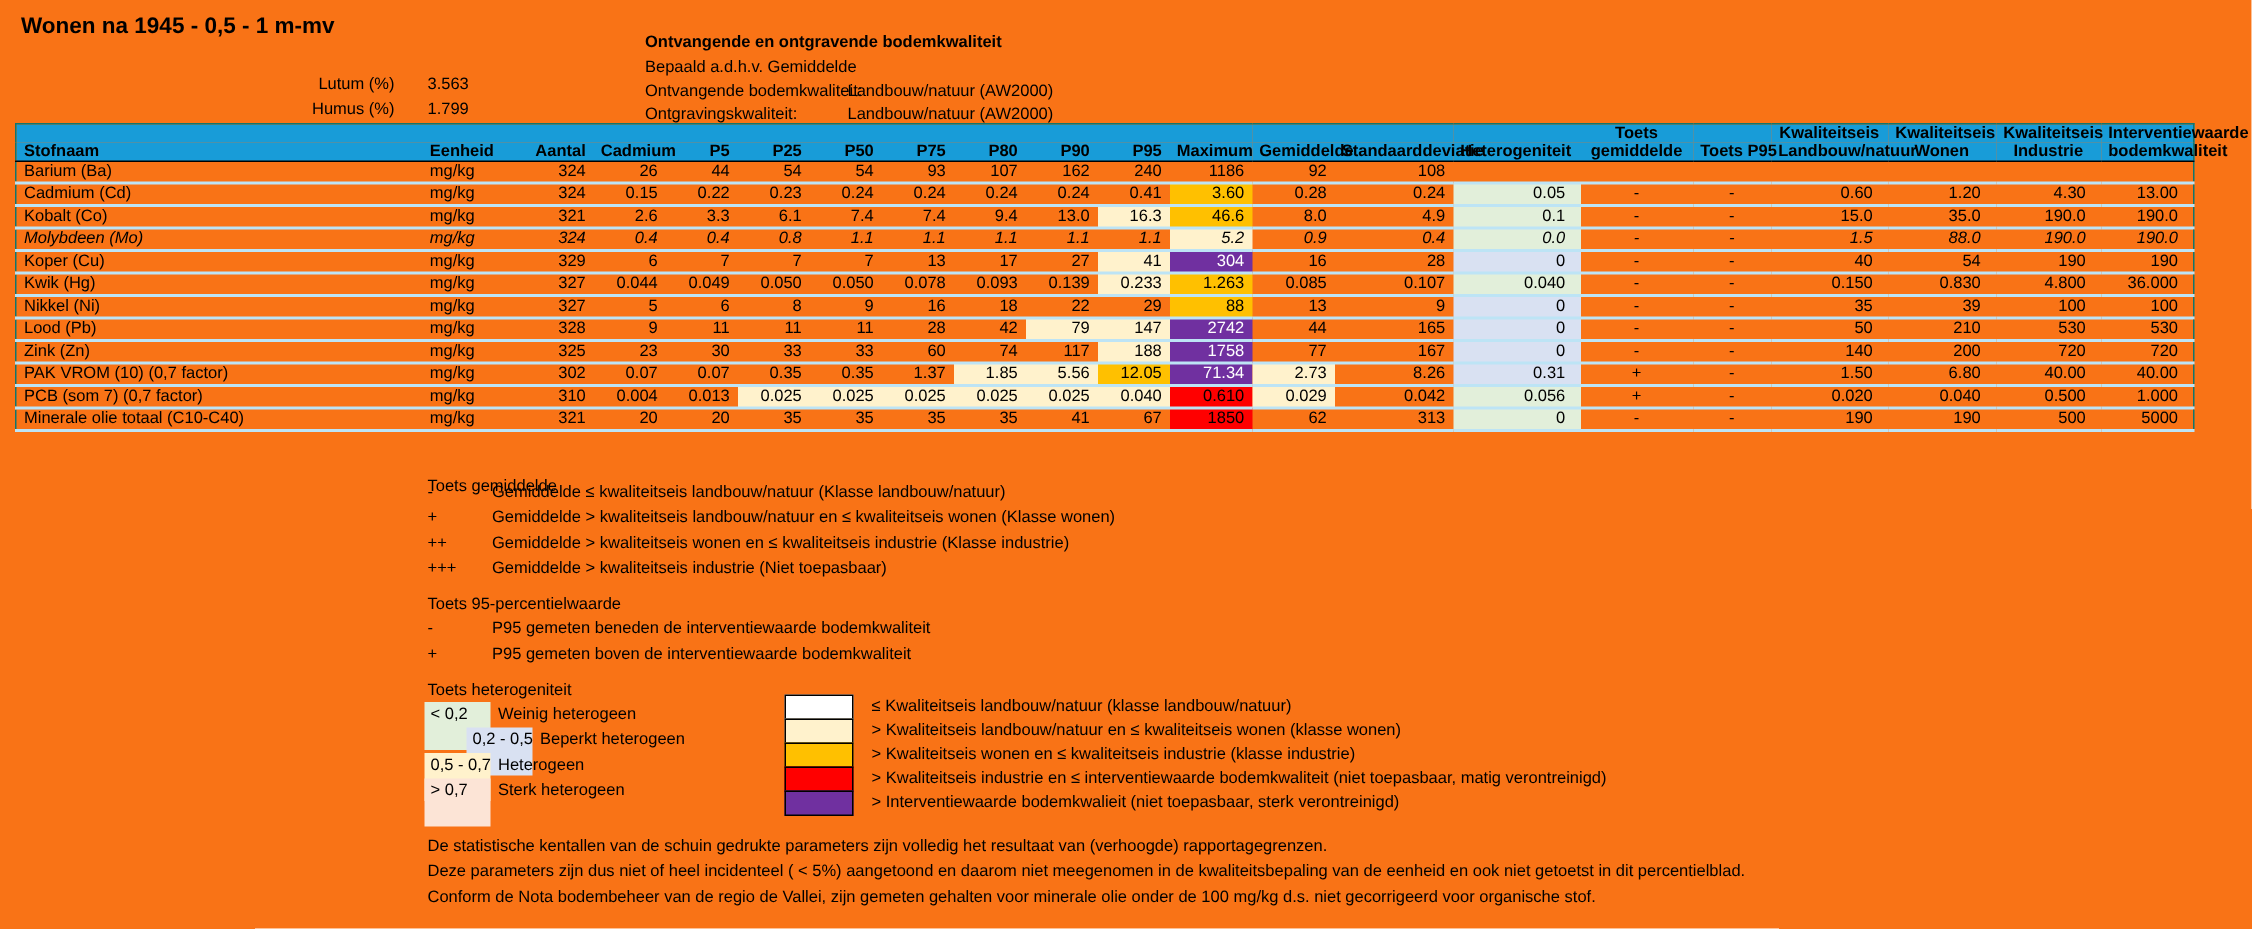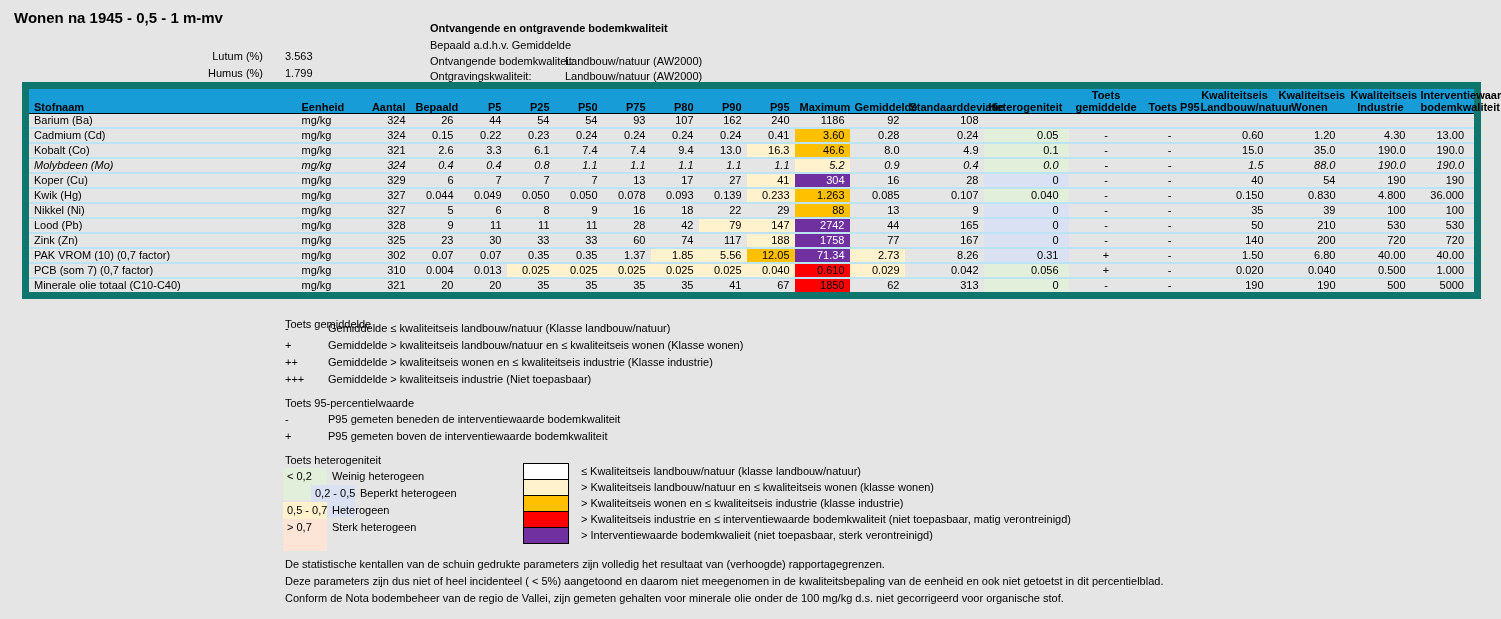--- a/index.html
+++ b/index.html
@@ -1,24 +1,24 @@
 <!DOCTYPE html>
 <html><head>
 <meta charset="utf-8">
 <style>
   html,body{margin:0;padding:0;background:#fff;}
-  .sheet{position:relative;width:1501px;height:619px;background:#e5e5e5;
+  .sheet{position:relative;width:1501px;height:619px;background:#f97316;
          font-family:"Liberation Sans",sans-serif;color:#000;font-size:11px;}
   .abs{position:absolute;white-space:nowrap;}
   .b{font-weight:bold;}
   .title{font-size:15px;font-weight:bold;}
   .ral{text-align:right;}
 
   table.stats{position:absolute;left:10px;top:82px;width:1452px;border-collapse:collapse;
-              table-layout:fixed;border:7px solid #0f766e;margin-left:12px;}
+              table-layout:fixed;border:1px solid #0f766e;}
   table.stats th, table.stats td{padding:0 5px;font-size:11px;white-space:nowrap;overflow:visible;
               font-weight:normal;height:13px;line-height:13px;}
   table.stats thead th{background:#189CD8;font-weight:bold;height:12px;line-height:12px;}
   table.stats thead tr.hr2 th{border-bottom:1px solid #000;}
   table.stats tbody td{border-bottom:2px solid #BDE4F5;}
   .al{text-align:left;} .ar{text-align:right;} .ac{text-align:center;}
   .arw{text-align:right;padding-right:10px !important;}
   .c-cream{background:#FFF2CC;} .c-orange{background:#FFC000;} .c-red{background:#FF0000;}
   .c-purple{background:#7030A0;color:#fff;} .c-green{background:#E2EFDA;}
   .c-lav{background:#D9E1F2;} .c-pink{background:#FCE4D6;}
@@ -96,21 +96,21 @@
           <th class="ac"></th>
           <th class="ac">Kwaliteitseis</th>
           <th class="ac">Kwaliteitseis</th>
           <th class="ac">Kwaliteitseis</th>
           <th class="arw">Interventiewaarde</th>
         </tr>
         <tr class="hr2">
           <th class="al">Stofnaam</th>
           <th class="al">Eenheid</th>
           <th class="ar">Aantal</th>
-          <th class="ar">Bepaald</th>
+          <th class="ar">Cadmium</th>
           <th class="ar">P5</th>
           <th class="ar">P25</th>
           <th class="ar">P50</th>
           <th class="ar">P75</th>
           <th class="ar">P80</th>
           <th class="ar">P90</th>
           <th class="ar">P95</th>
           <th class="ar">Maximum</th>
           <th class="ar">Gemiddelde</th>
           <th class="ar">Standaarddeviatie</th>

